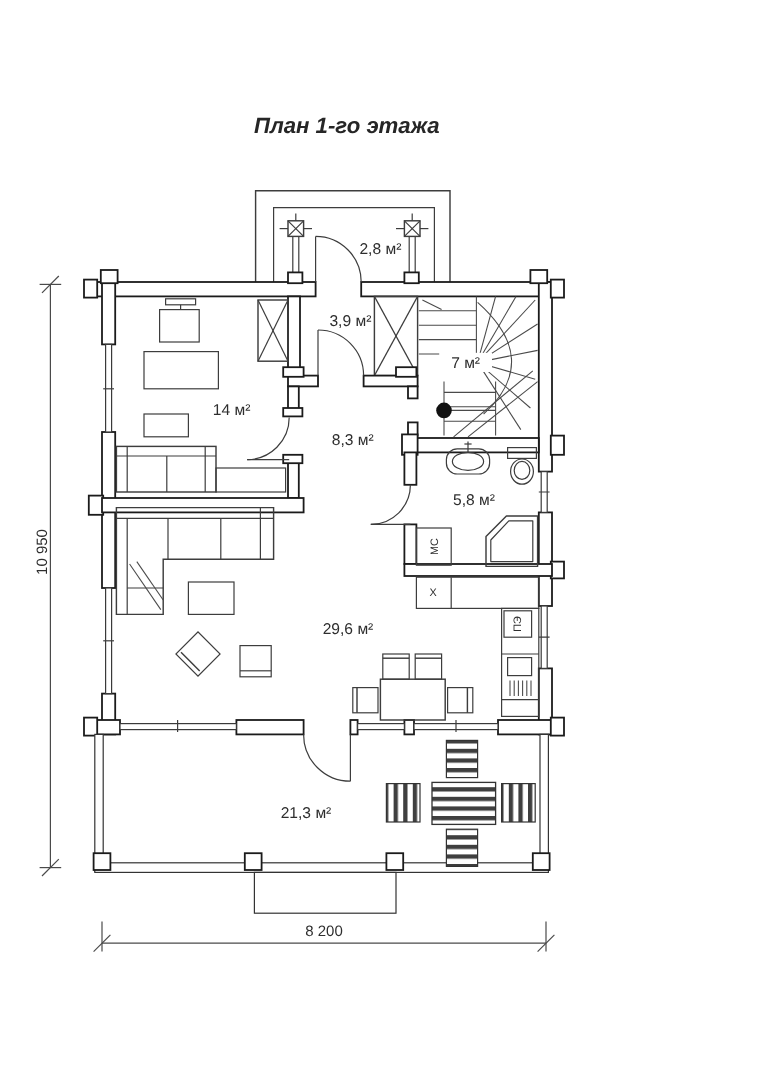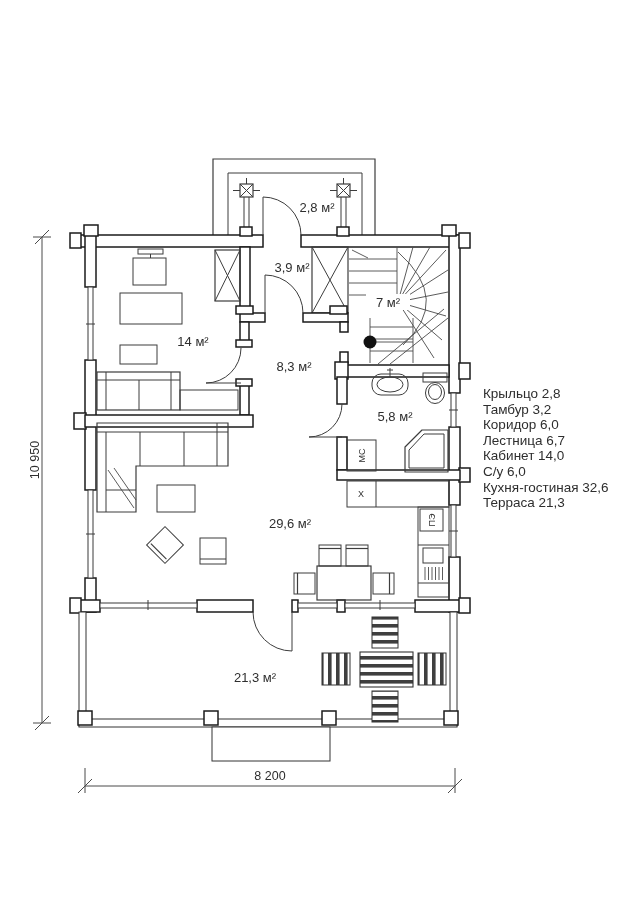--- a/index.html
+++ b/index.html
@@ -20,20 +20,21 @@
   .dim{stroke:#4a4a4a;stroke-width:1;fill:none;}
   .lbl{font-family:"Liberation Sans",sans-serif;font-size:13px;fill:#2e2e2e;text-anchor:middle;}
   .sm{font-family:"Liberation Sans",sans-serif;font-size:9px;fill:#2e2e2e;text-anchor:middle;}
   .dimtxt{font-family:"Liberation Sans",sans-serif;font-size:12.5px;fill:#2e2e2e;text-anchor:middle;}
 </style>
 </head>
 <body>
 
 <div class="page">
 
+  <div class="title">План 1-го этажа</div>
 
   <svg viewBox="0 0 636 900" width="636" height="900">
     <defs>
       <pattern id="hs" width="8" height="8" patternUnits="userSpaceOnUse">
         <rect width="8" height="8" fill="#ffffff"></rect>
           <rect width="8" height="3.6" fill="#3f3f3f"></rect>
       </pattern>
       <pattern id="vs" width="8" height="8" patternUnits="userSpaceOnUse">
         <rect width="8" height="8" fill="#ffffff"></rect>
           <rect width="3.6" height="8" fill="#3f3f3f"></rect>
@@ -356,24 +357,14 @@
       <rect x="366" y="294" width="44" height="16" fill="#ffffff"></rect>
       <text class="lbl" x="388" y="307">7 м²</text>
       <text class="lbl" x="193" y="346">14 м²</text>
       <text class="lbl" x="294" y="371">8,3 м²</text>
       <text class="lbl" x="395" y="421">5,8 м²</text>
       <text class="lbl" x="290" y="528">29,6 м²</text>
       <text class="lbl" x="255" y="682">21,3 м²</text>
     </g>
   </svg>
 
-  <div class="legend">
-    <div>Крыльцо 2,8</div>
-    <div>Тамбур 3,2</div>
-    <div>Коридор 6,0</div>
-    <div>Лестница 6,7</div>
-    <div>Кабинет 14,0</div>
-    <div>С/у 6,0</div>
-    <div>Кухня-гостиная 32,6</div>
-    <div>Терраса 21,3</div>
-  </div>
 
 </div>
 
 </body></html>

